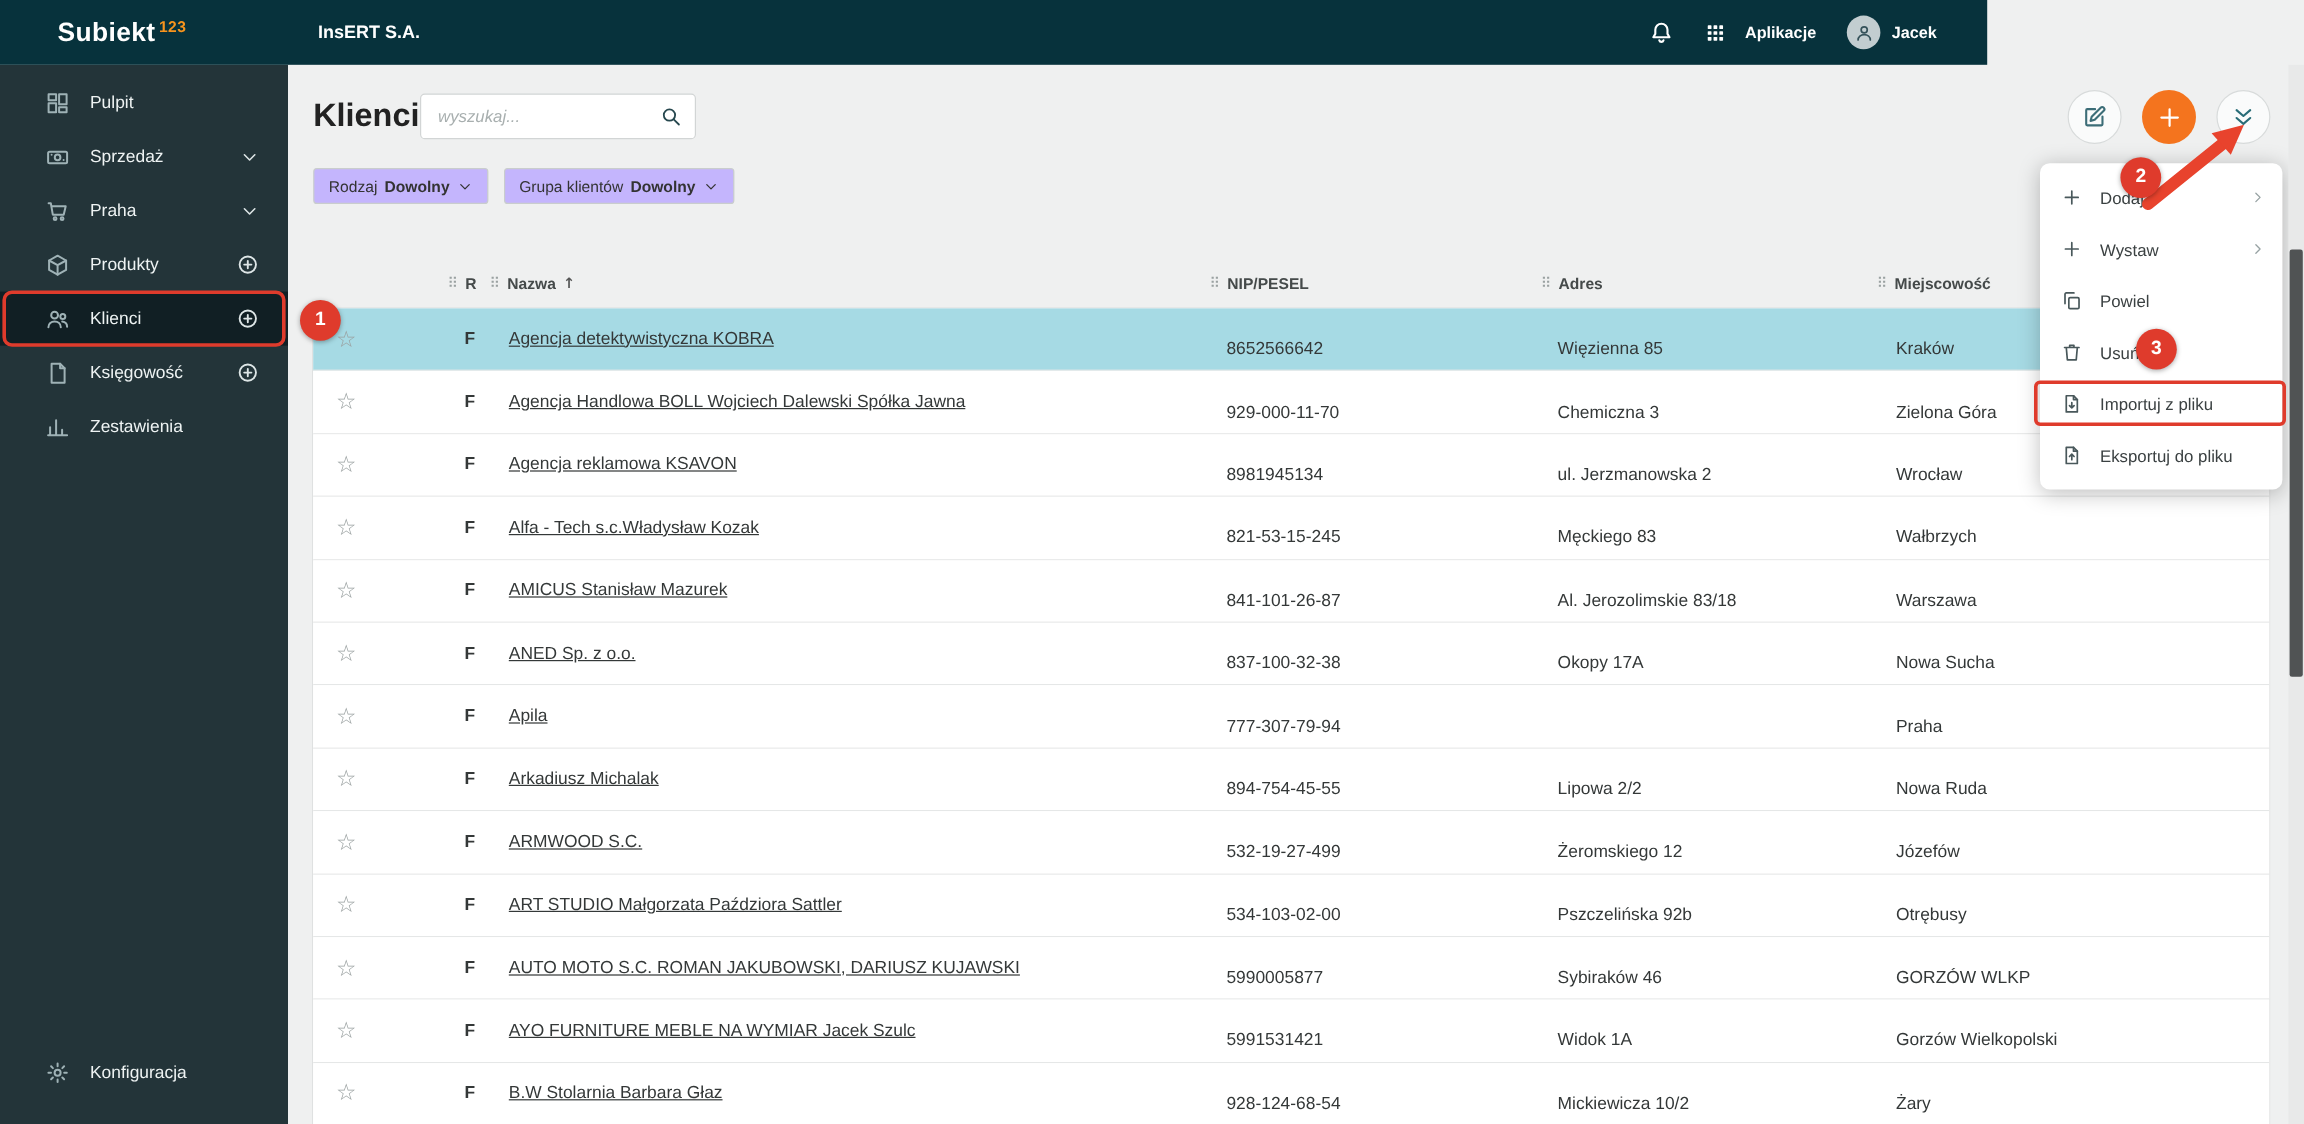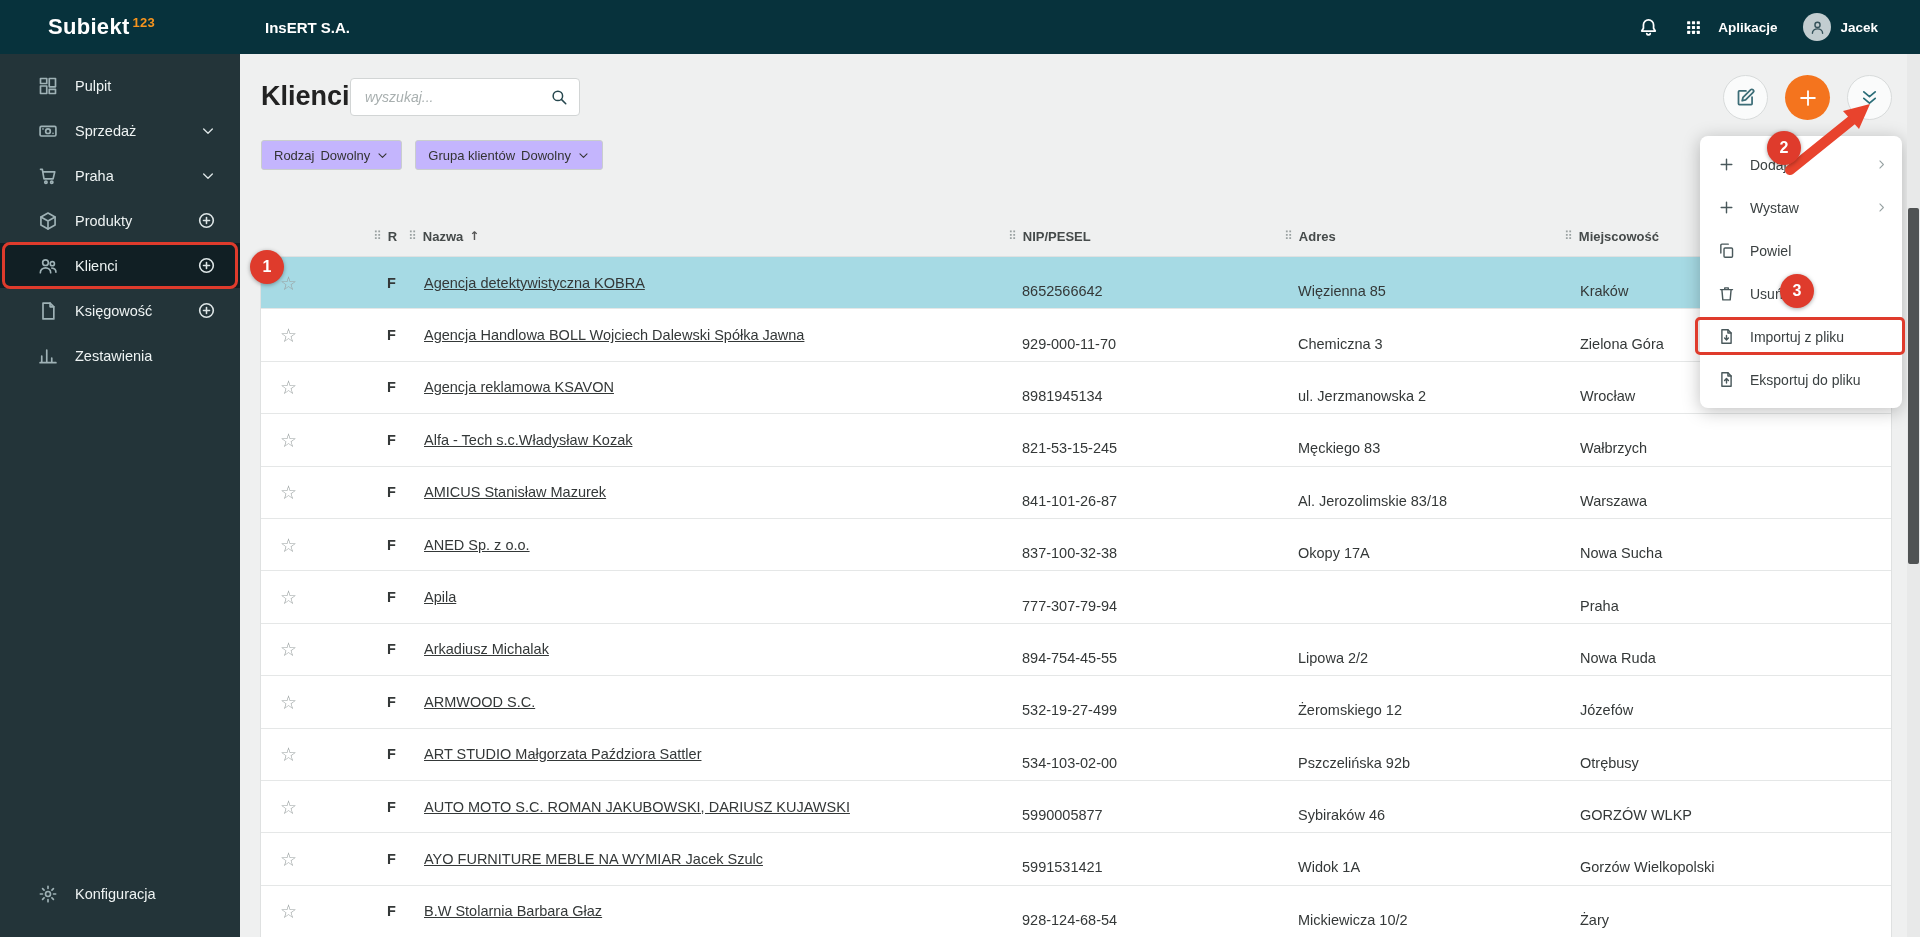--- a/index.html
+++ b/index.html
@@ -2,21 +2,21 @@
 <html><head>
 <meta charset="utf-8">
 <style>
   * { margin:0; padding:0; box-sizing:border-box; }
   html,body { background:#cfd2d2; }
   body { font-family:"Liberation Sans","DejaVu Sans",sans-serif; }
 
   .screen { position:relative; width:1920px; height:937px; background:#eff0f0; overflow:hidden; }
 
   
-  .topbar { position:absolute; left:0; top:0; width:1920px; height:54px; background:#07323c; z-index:30; }
+  .topbar { position:absolute; left:0; top:0; width:1656px; height:54px; background:#07323c; z-index:30; }
   .brand { position:absolute; left:48px; top:50%; transform:translateY(-50%); color:#fff; font-size:22px; font-weight:700; cursor:pointer; letter-spacing:.3px; }
   .brand-sup { color:#f7941d; font-size:13px; font-weight:700; position:relative; top:-7px; margin-left:3px; }
   .company { position:absolute; left:265px; top:50%; transform:translateY(-50%); color:#fff; font-size:15px; font-weight:700; }
   .topbar-right { position:absolute; right:42px; top:0; height:54px; display:flex; align-items:center; gap:26px; color:#fff; }
   .tb-icon { width:21px; height:21px; color:#fff; cursor:pointer; display:inline-flex; }
   .tb-icon svg { width:100%; height:100%; }
   .apps { display:flex; align-items:center; gap:16px; cursor:pointer; }
   .apps .tb-icon { width:17px; height:17px; }
   .apps-label, .user-label { font-size:13.5px; font-weight:700; color:#fff; }
   .user { display:flex; align-items:center; gap:9px; cursor:pointer; }
@@ -40,21 +40,21 @@
   
   .page-title { position:absolute; left:261px; top:81px; font-size:27px; font-weight:600; color:#222; z-index:5; }
   .search-box { position:absolute; left:350px; top:78px; width:230px; height:38px; background:#fff; border:1px solid #d2d5d5; border-radius:4px; display:flex; align-items:center; padding:0 11px 0 14px; z-index:5; }
   .search-box input { border:none; outline:none; flex:1; font-family:"Liberation Sans","DejaVu Sans",sans-serif; font-style:italic; font-size:14px; color:#555; background:transparent; min-width:0; }
   .search-box input::placeholder { color:#a8afaf; font-style:italic; }
   .search-box .icon { width:18px; height:18px; color:#26474e; display:inline-flex; cursor:pointer; }
   .search-box .icon svg { width:100%; height:100%; }
 
   .filters { position:absolute; left:261px; top:140px; display:flex; gap:13px; z-index:5; }
   .chip { height:30px; background:#c4b5fd; border:1px solid #c9cdcd; border-radius:3px; display:flex; align-items:center; padding:0 12px; font-size:13px; color:#333; gap:6px; cursor:pointer; }
-  .chip .value { font-weight:400; }
+  .chip .value { font-weight:700; }
   .chip .icon { width:13px; height:13px; color:#333; display:inline-flex; }
   .chip .icon svg { width:100%; height:100%; }
 
   .actions { position:absolute; top:75px; right:28px; display:flex; gap:17px; z-index:5; }
   .abtn { width:45px; height:45px; border-radius:50%; display:flex; align-items:center; justify-content:center; cursor:pointer; border:none; }
   .abtn .icon { display:inline-flex; width:21px; height:21px; }
   .abtn .icon svg { width:100%; height:100%; }
   .abtn.edit { background:#fafbfb; border:1px solid #d8dbdb; color:#3c6d77; }
   .abtn.add { background:#f4741e; color:#fff; }
   .abtn.add .icon { width:22px; height:22px; }

